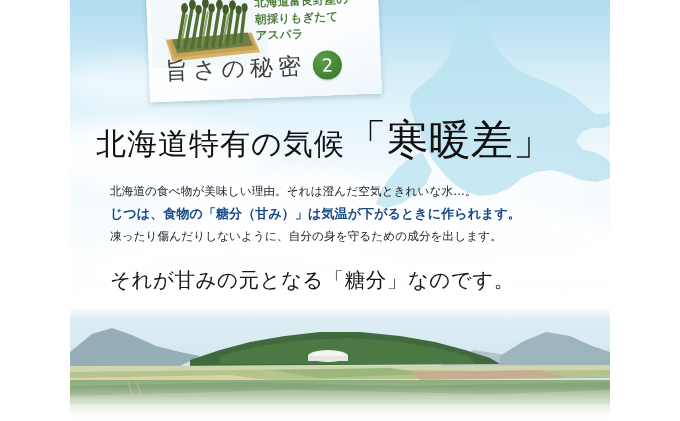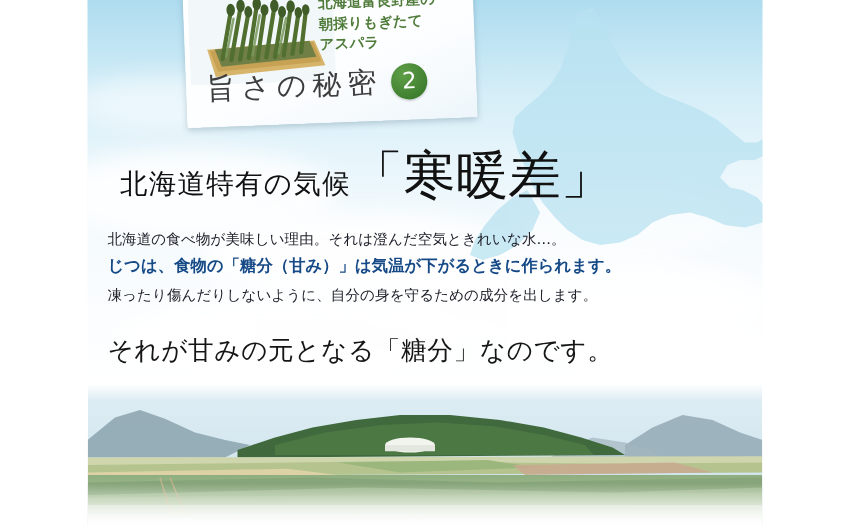--- a/index.html
+++ b/index.html
@@ -136,27 +136,27 @@
   .headline {
     position: absolute;
     left: 26px;
     top: 112px;
     width: 500px;
     font-family: "DejaVu Serif", serif;
     color: #111111;
     white-space: nowrap;
     z-index: 4;
   }
-  .headline .small { font-size: 22px; letter-spacing: 1px; }
+  .headline .small { font-size: 30px; letter-spacing: 1px; }
   .headline .big   { font-size: 42px; letter-spacing: 0px; }
 
   
   .copy {
     position: absolute;
-    left: 16px;
+    left: 40px;
     top: 181px;
     width: 490px;
     z-index: 4;
   }
   .line {
     font-family: "DejaVu Sans", sans-serif;
     color: #1b1b26;
     font-size: 11.6px;
     line-height: 21px;
     white-space: nowrap;

